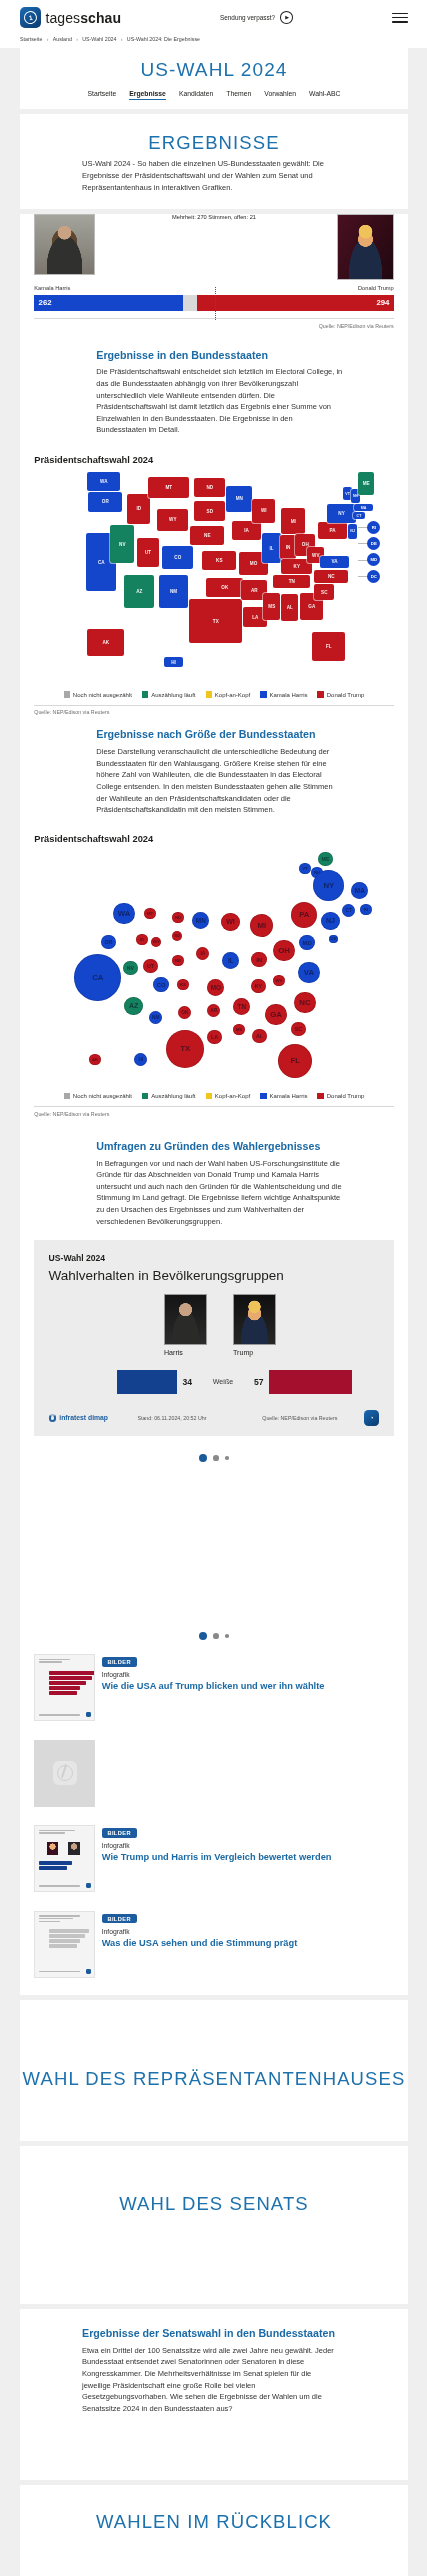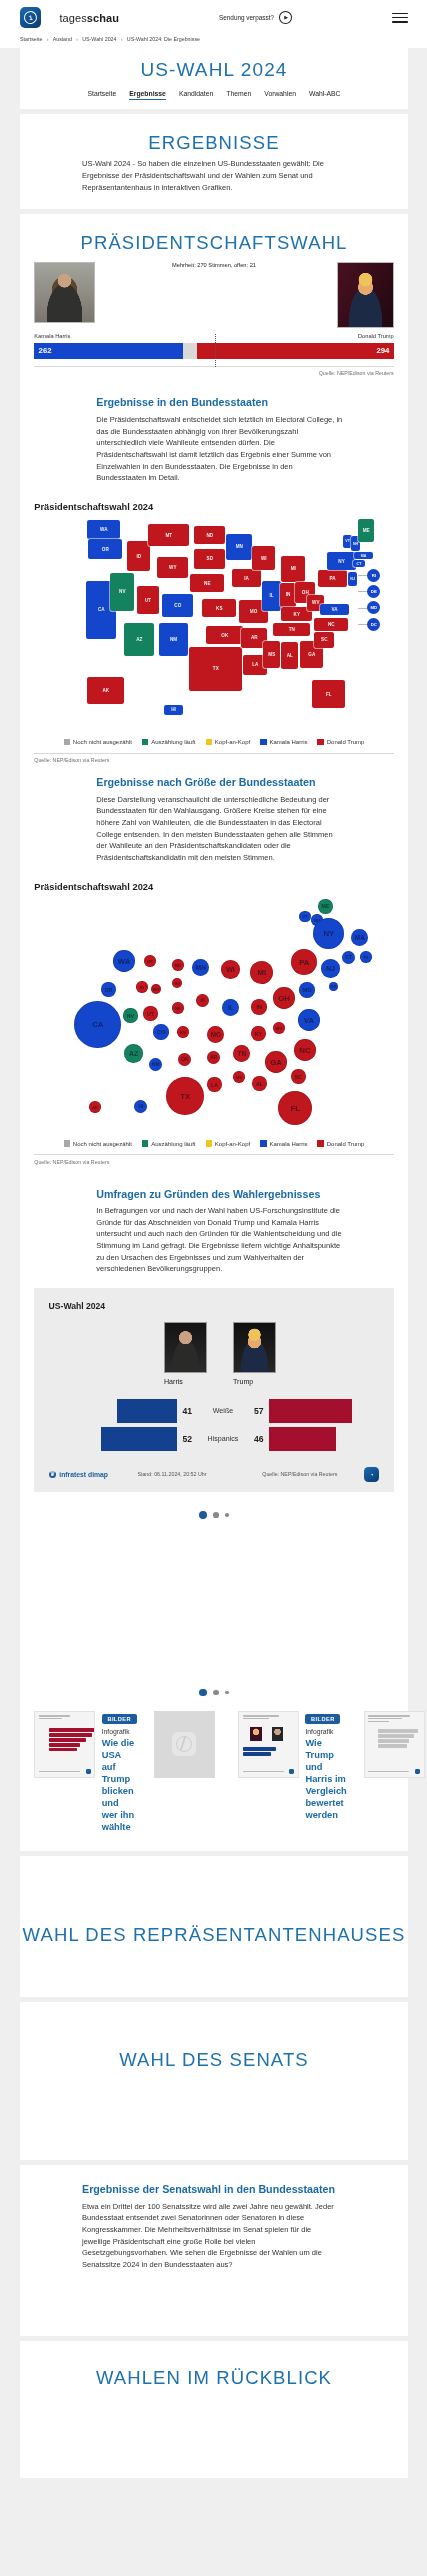--- a/index.html
+++ b/index.html
@@ -4,21 +4,21 @@
 <style>
   html,body{margin:0;padding:0}
   body{width:428px;background:#efefef;font-family:"Liberation Sans",sans-serif;color:#1d1d1b;-webkit-font-smoothing:antialiased}
   .card{background:#fff;margin:0 20px 5px;position:relative}
   .inner{padding:0 14.3px}
 
   
   .topbar{background:#fff;padding:7.1px 20px 1.4px;display:flex;align-items:center}
   .ts-logo{width:21.4px;height:21.4px;border-radius:5px;background:linear-gradient(145deg,#1a6ab4,#0b3a6e);display:flex;align-items:center;justify-content:center;flex:0 0 auto}
   .ts-logo .ring{width:11.4px;height:11.4px;border:1.8px solid #fff;border-radius:50%;display:flex;align-items:center;justify-content:center;color:#fff;font-size:6.4px;font-weight:bold;transform:rotate(-12deg)}
-  .brand{font-size:11px;margin-left:18px;letter-spacing:0.1px}
+  .brand{font-size:14px;margin-left:4px;letter-spacing:0.1px}
   .brand b{font-weight:700}
   .middle{flex:1;display:flex;align-items:center;justify-content:center;gap:5px}
   .sv-text{font-size:6.4px;color:#1d1d1b}
   .play{width:10.7px;height:10.7px;border:1.1px solid #1d1d1b;border-radius:50%;display:flex;align-items:center;justify-content:center;font-size:5px;line-height:1;padding-left:0.7px}
   .burger{width:15.7px;display:flex;flex-direction:column;gap:2.9px;flex:0 0 auto}
   .burger i{height:1.4px;background:#1d1d1b;border-radius:0.7px}
   .bc-row{background:#fff;padding:5.7px 20px 6.4px;font-size:5.3px;color:#444;display:flex;gap:4.3px;align-items:center}
   .bc-item{cursor:pointer}
   .bc-sep{color:#888}
 
@@ -107,21 +107,21 @@
   .demo-src{flex:1;text-align:center}
   .mini-ts{width:15.7px;height:15.7px;border-radius:4.3px;background:linear-gradient(145deg,#1a6ab4,#0b3a6e);display:flex;align-items:center;justify-content:center;color:#fff;font-size:6.4px}
 
   
   .dots{display:flex;justify-content:center;align-items:center;gap:6.4px;margin-top:18.5px}
   .dot{border-radius:50%;cursor:pointer}
   .dot.d1{width:7.8px;height:7.8px;background:#1b5a9b}
   .dot.d2{width:5.7px;height:5.7px;background:#8a8a8a}
   .dot.d3{width:3.6px;height:3.6px;background:#8a8a8a}
   .spacer-lg{height:170px}
-  .teasers{display:grid;grid-template-columns:1fr 1fr 1fr 1fr;gap:18.5px 17px;margin:14.3px 14.3px 0;padding-bottom:17px}
+  .teasers{display:grid;grid-template-columns:1fr;gap:18.5px 17px;margin:14.3px 14.3px 0;padding-bottom:17px}
   .teaser{display:grid;grid-template-columns:61px 1fr;gap:6.4px;cursor:pointer}
   .thumb{width:61px;height:67px;background:#f4f4f4;border:0.7px solid #e2e2e2;box-sizing:border-box;position:relative;overflow:hidden}
   .thumb .tl{position:absolute;top:3.6px;left:3.6px;right:3.6px}
   .thumb .line{height:1.4px;background:#b9b9b9;margin-bottom:1.4px;border-radius:0.7px}
   .thumb .rbar{height:3.6px;background:#a50f2e;margin:1.4px 0 0 10px;border-radius:0.7px}
   .thumb .bbar{height:3.6px;background:#14418f;margin:1.4px 10px 0 0;border-radius:0.7px}
   .thumb .gbar{height:3.6px;background:#c3c3c3;margin:1.4px 0 0 10px;border-radius:0.7px}
   .thumb.globe{background:#d9d9d9;border:none}
   .globe-ic{position:absolute;top:50%;left:50%;transform:translate(-50%,-50%);width:24px;height:24px;border-radius:5.7px;background:#e6e6e6;display:flex;align-items:center;justify-content:center}
   .globe-ic i{width:14.3px;height:14.3px;border:1.8px solid #cfcfcf;border-radius:50%;display:block;position:relative}
@@ -184,21 +184,20 @@
       <span class="tab">Wahl-ABC</span>
     </nav>
 </div>
 
 <div class="card" style="padding-bottom:15.7px">
   <h2 class="h-major">ERGEBNISSE</h2>
   <p class="para">US-Wahl 2024 - So haben die einzelnen US-Bundesstaaten gewählt: Die Ergebnisse der Präsidentschaftswahl und der Wahlen zum Senat und Repräsentantenhaus in interaktiven Grafiken.</p>
 </div>
 
 <div class="card">
-  <h2 class="h-major">PRÄSIDENTSCHAFTSWAHL</h2>
   <div class="inner">
     <div class="cands">
       <div class="maj-note">Mehrheit: 270 Stimmen, offen: 21</div>
       <div class="photo harris"></div>
       <div class="photo trump"></div>
     </div>
     <div class="cand-names">
       <span>Kamala Harris</span>
       <span>Donald Trump</span>
     </div>
@@ -581,51 +580,41 @@
       </div>
     <div class="divider"></div>
     <div class="quelle src-left">Quelle: NEP/Edison via Reuters</div>
 
     <h3 class="h-sub" style="margin-top:13px">Umfragen zu Gründen des Wahlergebnisses</h3>
     <p class="para">In Befragungen vor und nach der Wahl haben US-Forschungsinstitute die Gründe für das Abschneiden von Donald Trump und Kamala Harris untersucht und auch nach den Gründen für die Wahlentscheidung und die Stimmung im Land gefragt. Die Ergebnisse liefern wichtige Anhaltspunkte zu den Ursachen des Ergebnisses und zum Wahlverhalten der verschiedenen Bevölkerungsgruppen.</p>
   </div>
 
   <div class="demo-card">
     <div class="demo-kicker">US-Wahl 2024</div>
+    <div class="demo-title">Wahlverhalten in Bevölkerungsgruppen</div>
     <div class="demo-photos">
       <div class="demo-photo-wrap">
         <div class="demo-photo h"></div>
         <div class="demo-photo-label">Harris</div>
       </div>
       <div class="demo-photo-wrap">
         <div class="demo-photo t"></div>
         <div class="demo-photo-label">Trump</div>
       </div>
     </div>
     <div class="demo-rows" id="demo-rows">
         <div class="demo-row">
           <div class="demo-left">
             <div class="demo-bar" style="width: 60px; background: rgb(20, 65, 143);"></div>
           </div>
-          <span class="demo-val">41</span>
+          <span class="demo-val">34</span>
           <span class="demo-cat">Weiße</span>
           <span class="demo-val">57</span>
           <div class="demo-right">
             <div class="demo-bar" style="width: 83px; background: rgb(165, 15, 46);"></div>
-          </div>
-        </div>
-        <div class="demo-row">
-          <div class="demo-left">
-            <div class="demo-bar" style="width: 76px; background: rgb(20, 65, 143);"></div>
-          </div>
-          <span class="demo-val">52</span>
-          <span class="demo-cat">Hispanics</span>
-          <span class="demo-val">46</span>
-          <div class="demo-right">
-            <div class="demo-bar" style="width: 67px; background: rgb(165, 15, 46);"></div>
           </div>
         </div>
       </div>
     <div class="demo-foot">
       <span class="idimap">
           <span class="idonut"></span>
           <span>infratest dimap</span>
         </span>
       <span class="demo-stand">Stand:  06.11.2024, 20:52 Uhr</span>
       <span class="demo-src">Quelle: NEP/Edison via Reuters</span>

